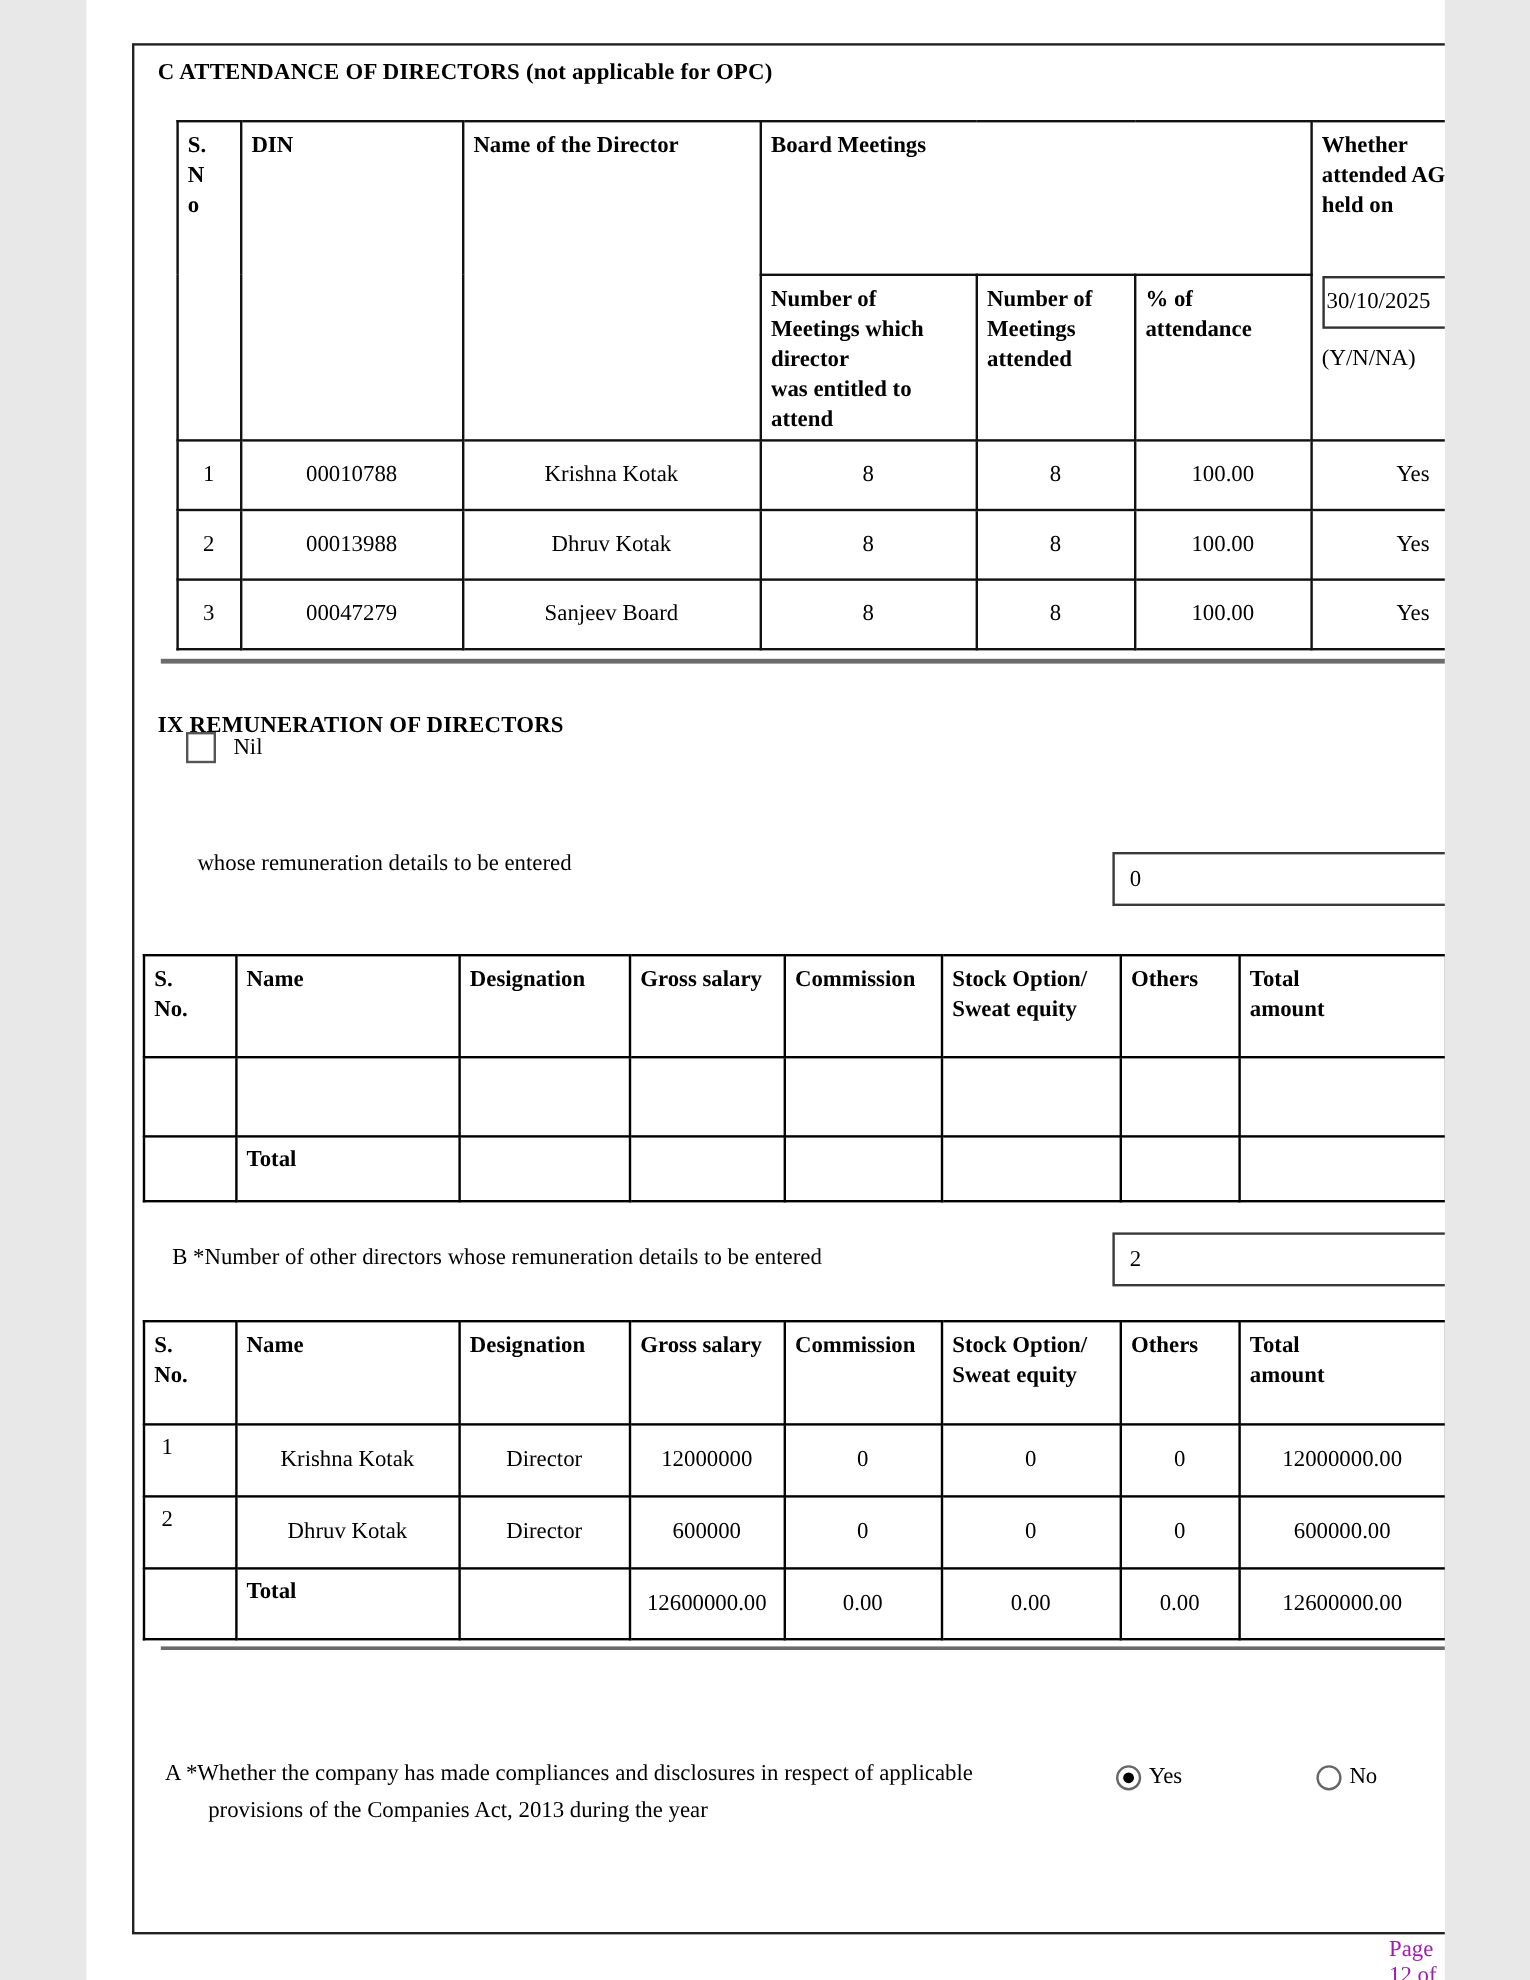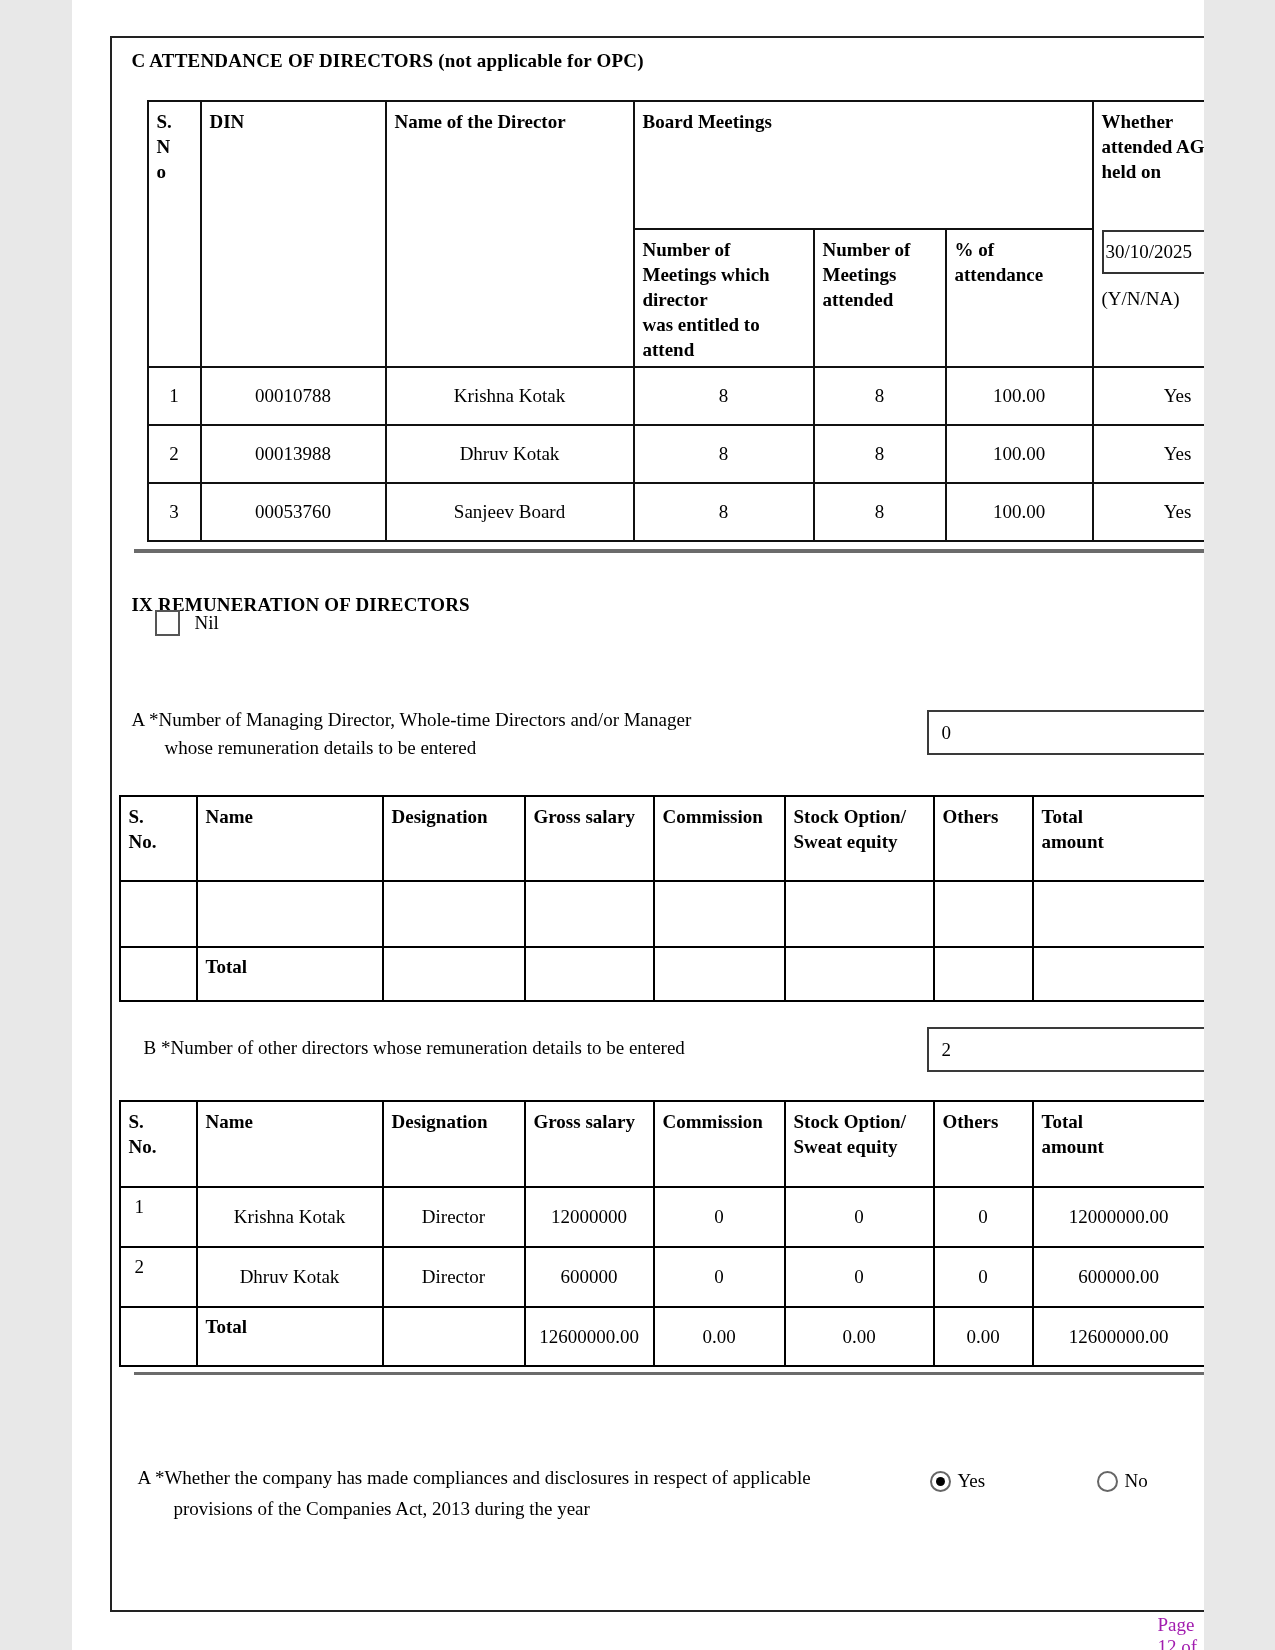--- a/index.html
+++ b/index.html
@@ -119,41 +119,40 @@
         <td class="dc">2</td>
         <td class="dc">00013988</td>
         <td class="dc">Dhruv Kotak</td>
         <td class="dc">8</td>
         <td class="dc">8</td>
         <td class="dc">100.00</td>
         <td class="dc">Yes</td>
       </tr>
       <tr style="height:58px">
         <td class="dc">3</td>
-        <td class="dc">00053760</td>
+        <td class="dc">00047279</td>
         <td class="dc">Sanjeev Board</td>
         <td class="dc">8</td>
         <td class="dc">8</td>
         <td class="dc">100.00</td>
         <td class="dc">Yes</td>
       </tr>
     </tbody>
       </table>
 
     <div class="abs divider" style="left:22px; top:511px; width:1136px; height:4px;"></div>
 
     <div class="abs sec-heading" style="left:20px; top:556px;">IX REMUNERATION OF DIRECTORS</div>
 
     <div class="abs nil-row" style="left:43px; top:572px;">
       <span class="checkbox"></span>
       <span>Nil</span>
     </div>
 
     <div class="abs body-text" style="left:20px; top:668px;">
-      <div>A *Number of Managing Director, Whole-time Directors and/or Manager</div>
       <div style="margin-left:33px;">whose remuneration details to be entered</div>
     </div>
     <div class="abs field-box" style="left:815px; top:672px; width:293px; height:41px;">0</div>
 
     <table class="remun-tbl" style="top:757px;">
       <colgroup>
         <col style="width:77px">
           <col style="width:186px">
           <col style="width:142px">
           <col style="width:129px">

